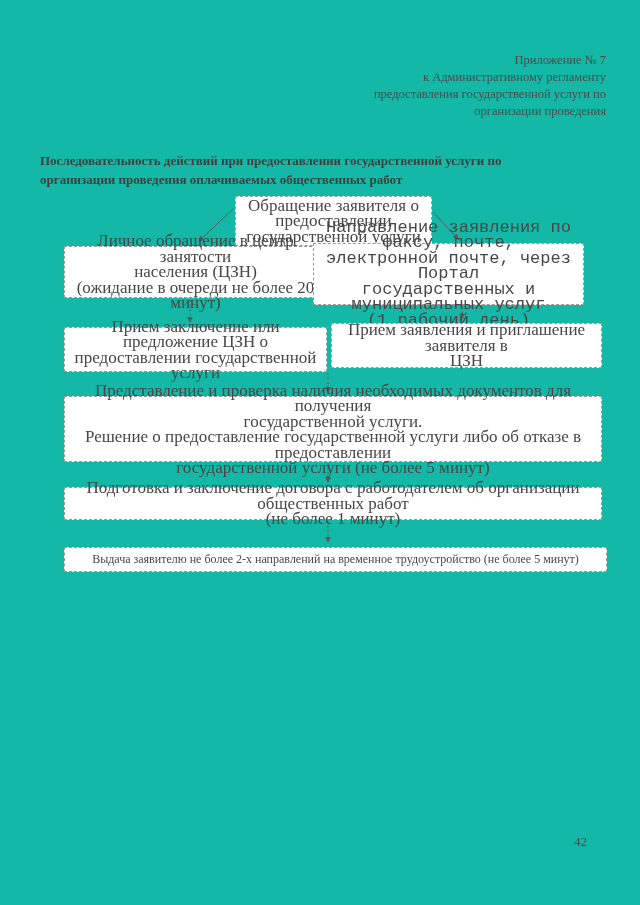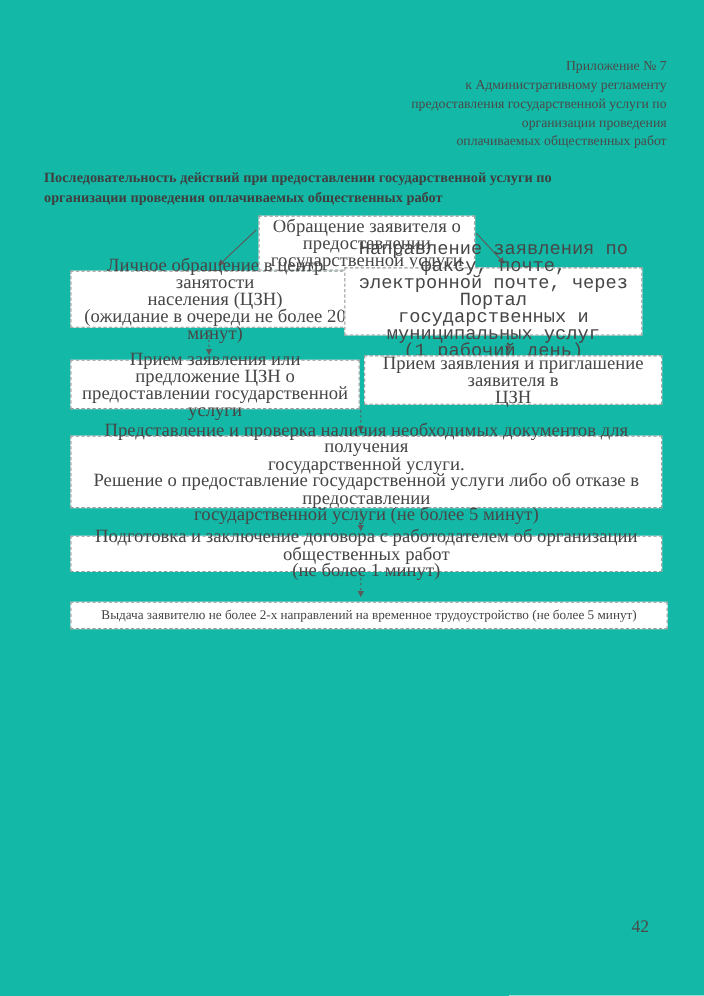--- a/index.html
+++ b/index.html
@@ -59,35 +59,34 @@
   .arrow-layer {
     position: absolute;
     left: 0; top: 0;
     width: 640px; height: 905px;
     pointer-events: none;
   }
   .page-number {
     position: absolute;
     left: 574px;
     top: 834px;
-    font-size: 16px;
+    font-size: 13px;
     color: #4a4a4a;
   }
 </style>
 </head>
 <body>
 
 <div class="page">
 
   <div class="appendix-header">
     <div>Приложение № 7</div>
     <div>к Административному регламенту</div>
     <div>предоставления государственной услуги по</div>
     <div>организации проведения</div>
-    <div>оплачиваемых общественных работ</div>
   </div>
 
   <div class="doc-title">Последовательность действий при предоставлении государственной услуги по
 организации проведения оплачиваемых общественных работ</div>
 
   <svg class="arrow-layer" viewBox="0 0 640 905" xmlns="http://www.w3.org/2000/svg">
     <defs>
       <marker id="ah" markerWidth="9" markerHeight="9" refX="5" refY="3" orient="auto" markerUnits="userSpaceOnUse">
         <path d="M0,0 L6,3 L0,6 Z" fill="#5a5a5a"></path>
       </marker>
@@ -107,21 +106,21 @@
 
   <div class="node n-personal">Личное обращение в центр занятости
 населения (ЦЗН)
 (ожидание в очереди не более 20 минут)</div>
 
   <div class="node n-remote">Направление заявления по факсу, почте,
 электронной почте, через Портал
 государственных и муниципальных услуг
 (1 рабочий день)</div>
 
-  <div class="node n-accept-offer">Прием заявления или предложение ЦЗН о
+  <div class="node n-accept-offer">Прием заключение или предложение ЦЗН о
 предоставлении государственной услуги</div>
 
   <div class="node n-accept-invite">Прием заявления и приглашение заявителя в
 ЦЗН</div>
 
   <div class="node n-check">Представление и проверка наличия необходимых документов для получения
 государственной услуги.
 Решение о предоставление государственной услуги либо об отказе в предоставлении
 государственной услуги (не более 5 минут)</div>
 

